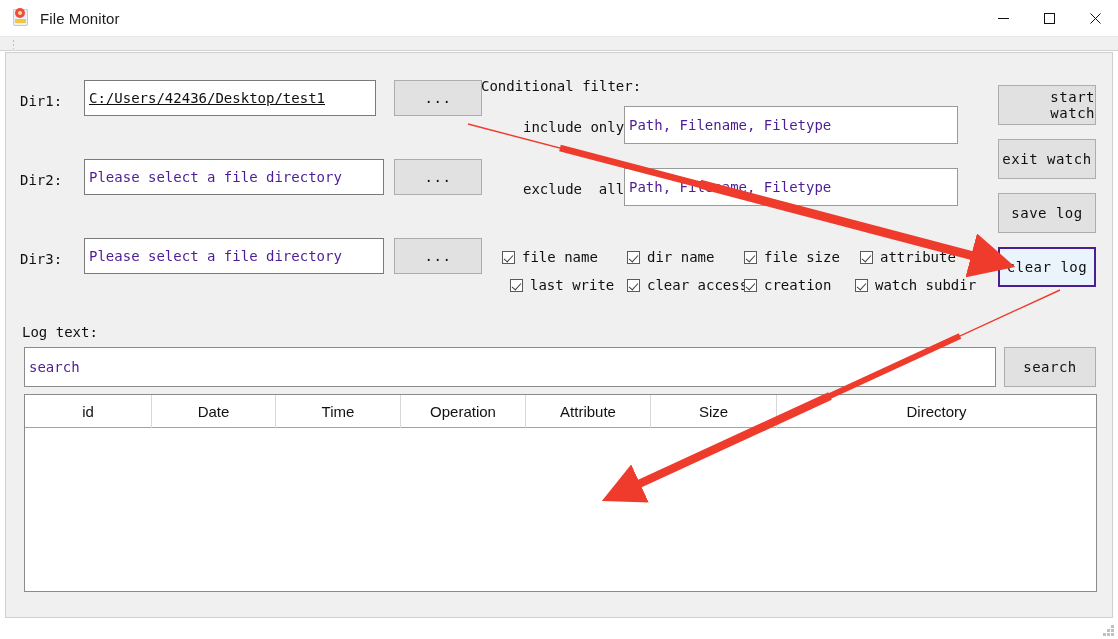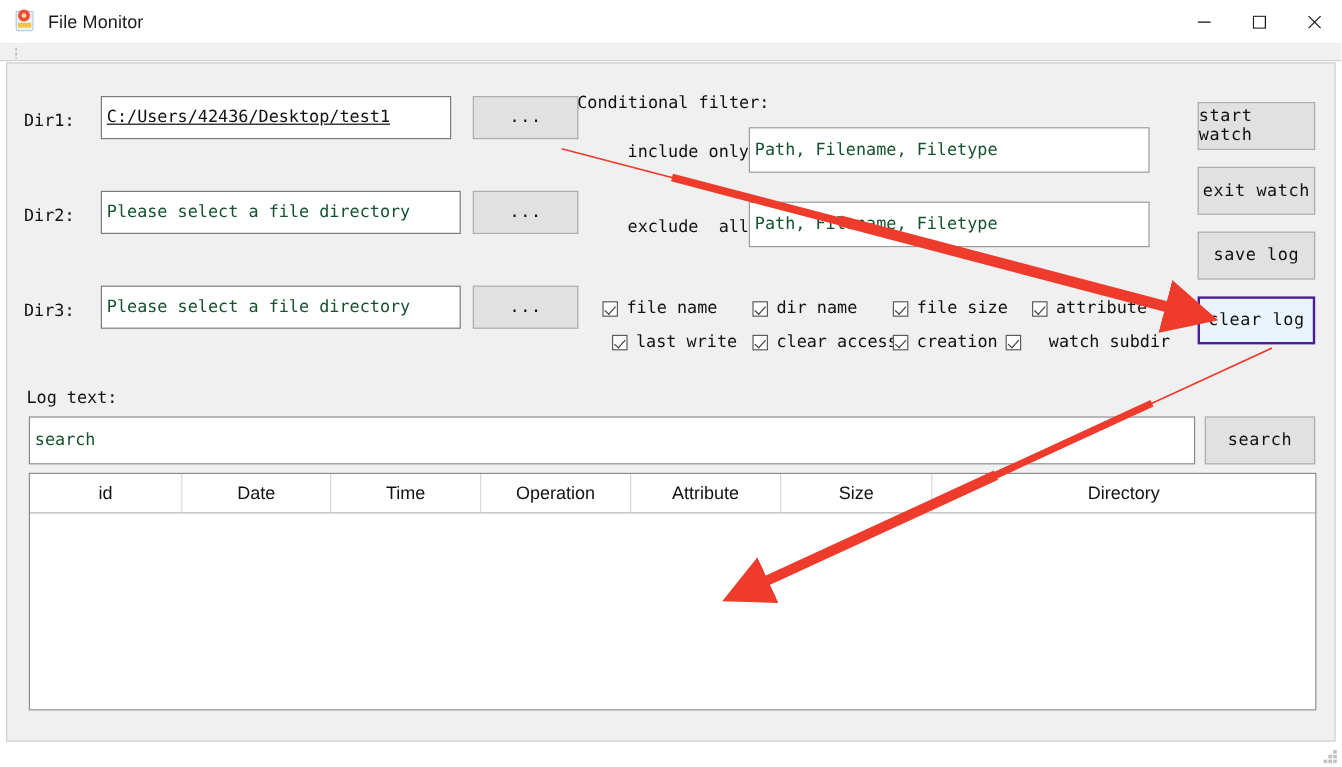--- a/index.html
+++ b/index.html
@@ -7,20 +7,21 @@
     margin: 0; padding: 0;
     width: 1118px; height: 639px;
     overflow: hidden;
     background: #ffffff;
     font-family: "Liberation Sans", sans-serif;
   }
   #app {
     position: relative;
     width: 1118px; height: 639px;
     background: #ffffff;
+    text-align: right;
   }
 
   
   .titlebar {
     position: absolute; left: 0; top: 0;
     width: 1118px; height: 37px;
     background: #ffffff;
     border-bottom: 1px solid #e8e8e8;
     display: flex; align-items: center;
   }
@@ -99,21 +100,21 @@
     position: absolute;
     background: #ffffff;
     border: 1px solid #7a7a7a;
     font-family: "DejaVu Sans Mono", "Liberation Mono", monospace;
     font-size: 14px;
     color: #101010;
     padding: 0 4px;
     display: flex; align-items: center;
     outline: none;
   }
-  .tbox.ph { color: #14532d; }
+  .tbox.ph { color: #4c1d95; }
   .tbox.light { border-color: #9a9a9a; }
 
   .btn {
     position: absolute;
     background: #e1e1e1;
     border: 1px solid #adadad;
     font-family: "DejaVu Sans Mono", "Liberation Mono", monospace;
     font-size: 14px; color: #101010;
     display: flex; align-items: center; justify-content: center;
     letter-spacing: 0.5px;
@@ -265,21 +266,21 @@
       <span>last write</span>
     </div>
     <div class="cb" style="left:621px; top:224px;">
       <span class="box"></span>
       <span>clear access</span>
     </div>
     <div class="cb" style="left:738px; top:224px;">
       <span class="box"></span>
       <span>creation</span>
     </div>
-    <div class="cb" style="left:832px; top:224px;gap:16px;">
+    <div class="cb" style="left:849px; top:224px;">
       <span class="box"></span>
       <span>watch subdir</span>
     </div>
 
     <div class="btn" style="left:992px; top:32px; width:98px; height:40px;">start watch</div>
     <div class="btn" style="left:992px; top:86px; width:98px; height:40px;">exit watch</div>
     <div class="btn" style="left:992px; top:140px; width:98px; height:40px;">save log</div>
     <div class="btn focused" style="left:992px; top:194px; width:98px; height:40px;">clear log</div>
 
     <div class="lbl" style="left:16px; top:271px;">Log text:</div>

